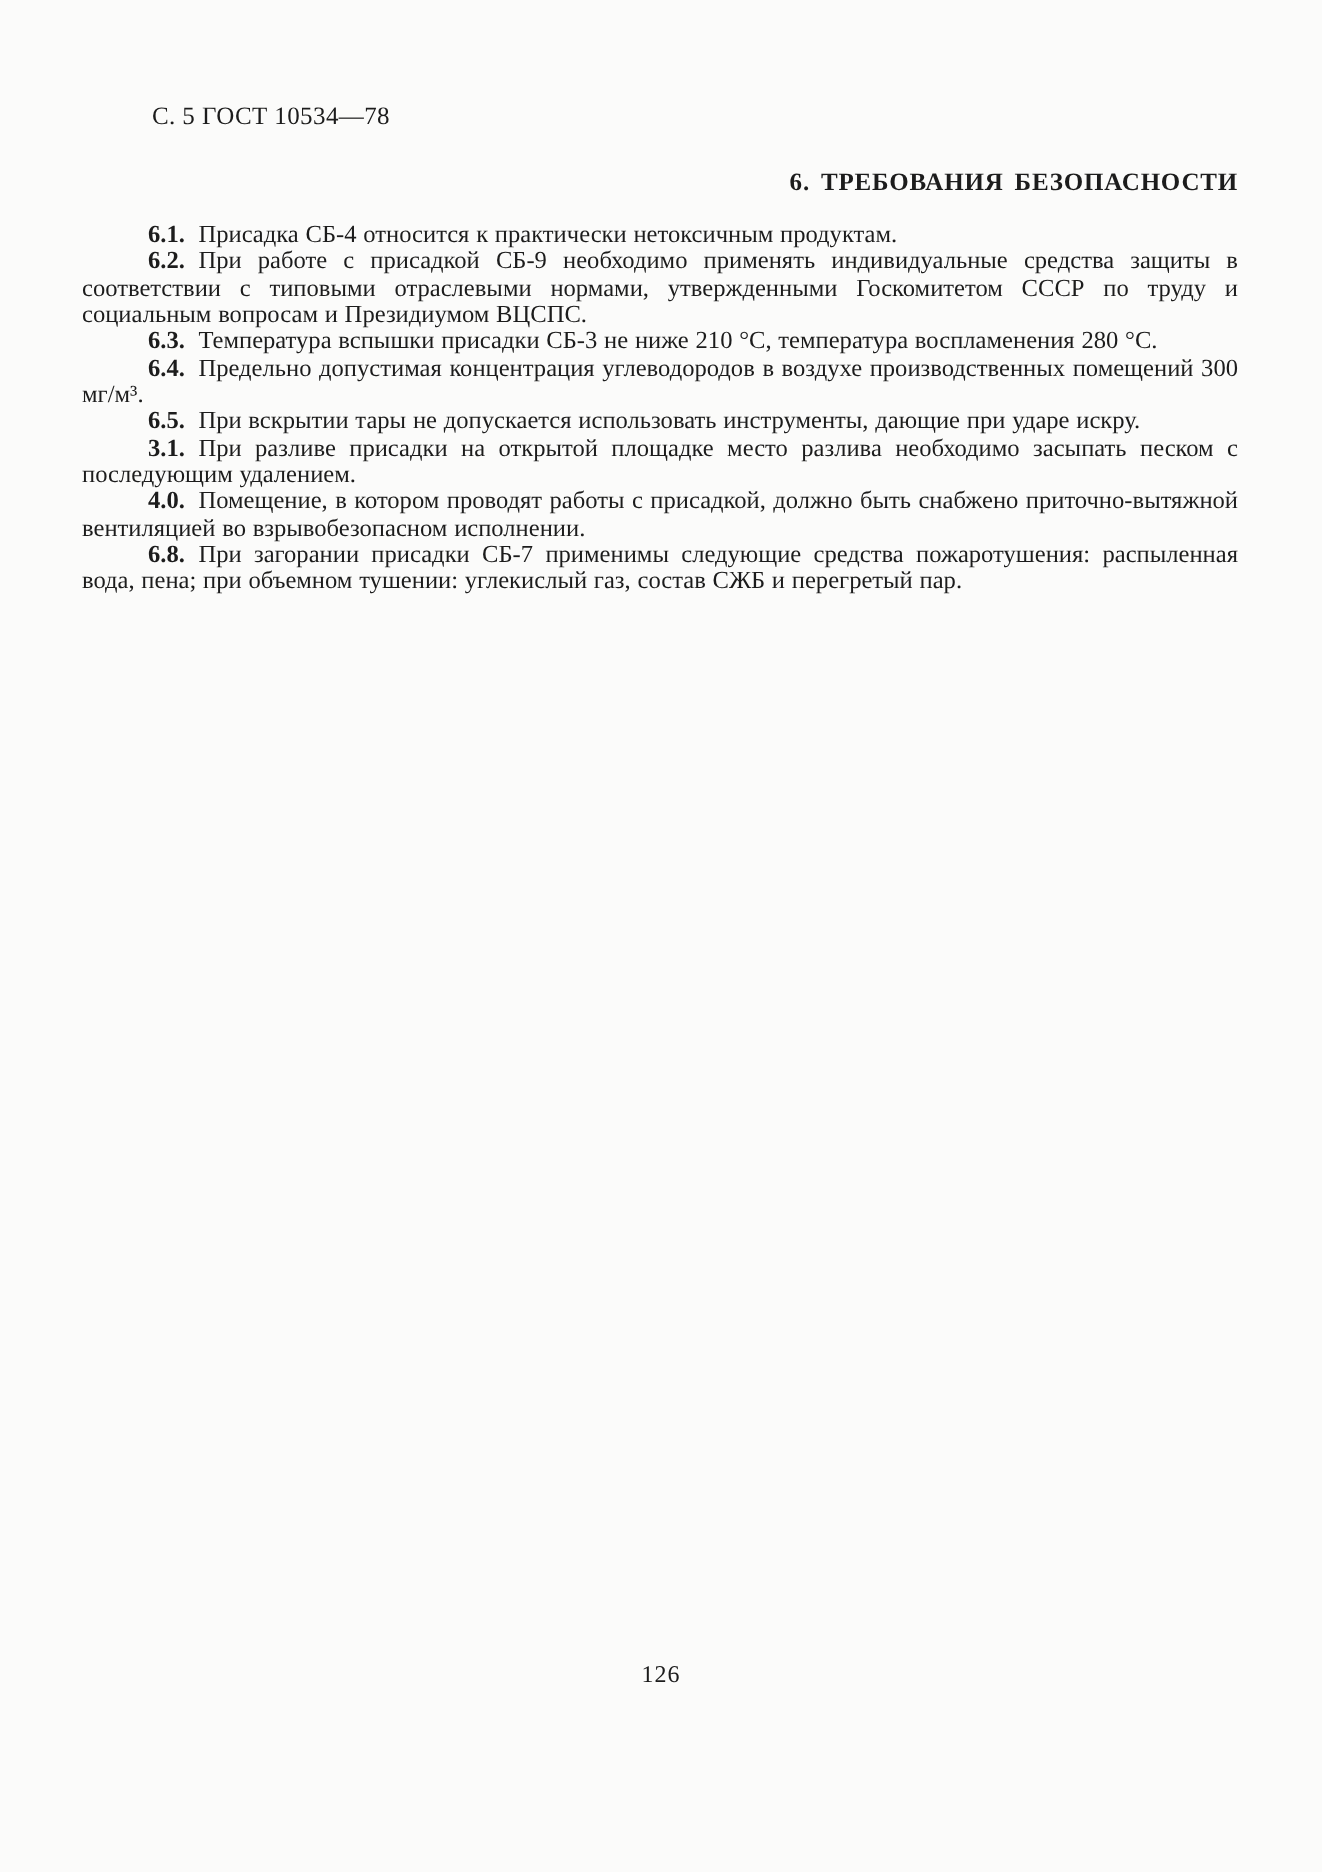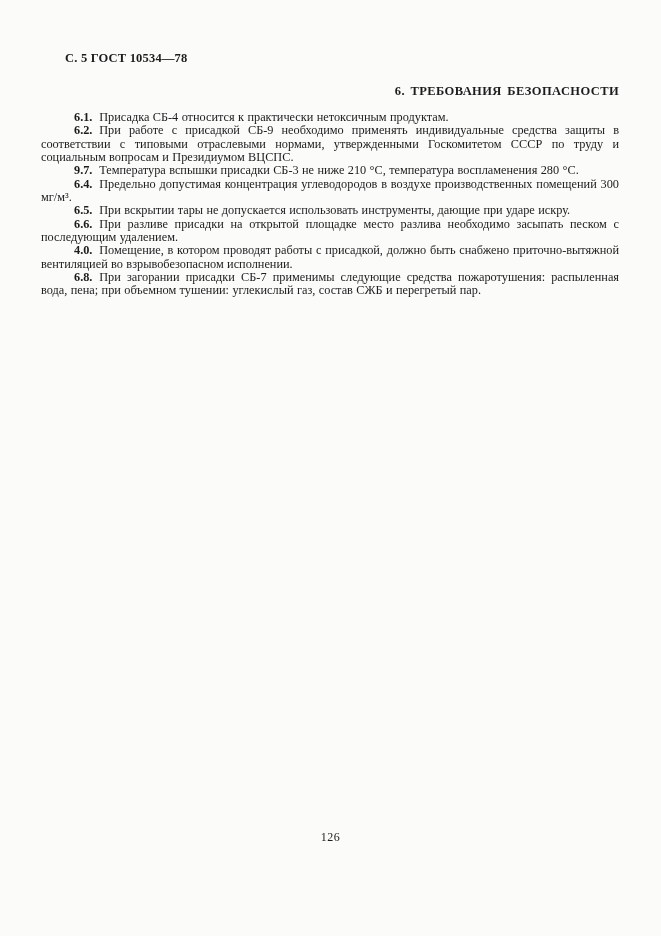--- a/index.html
+++ b/index.html
@@ -19,24 +19,24 @@
     width: 661px;
     height: 936px;
     box-sizing: border-box;
     padding-top: 51px;
   }
   .content {
     margin-left: 41px;
     width: 578px;
   }
   .doc-header {
-    font-weight: bold;
+    font-weight: normal;
     font-size: 12.5px;
     line-height: 15px;
-    margin-left: 24px;
+    margin-left: 35px;
     letter-spacing: 0.2px;
   }
   .section-title {
     margin-top: 18px;
     text-align: right;
     font-weight: bold;
     font-size: 12.5px;
     line-height: 14px;
     letter-spacing: 0.4px;
     word-spacing: 2px;
@@ -76,27 +76,27 @@
 
     <div class="doc-header">С. 5 ГОСТ 10534—78</div>
 
     <h1 class="section-title">6. ТРЕБОВАНИЯ БЕЗОПАСНОСТИ</h1>
 
     <div class="paragraphs">
   <p class="para"><span class="para-number">6.1.</span><span>Присадка СБ-4 относится к практически нетоксичным продуктам.</span></p>
 
   <p class="para"><span class="para-number">6.2.</span><span>При работе с присадкой СБ-9 необходимо применять индивидуальные средства защиты в соответствии с типовыми отраслевыми нормами, утвержденными Госкомитетом СССР по труду и социальным вопросам и Президиумом ВЦСПС.</span></p>
 
-  <p class="para"><span class="para-number">9.7.</span><span>Температура вспышки присадки СБ-3 не ниже 210 °С, температура воспламенения 280 °С.</span></p>
+  <p class="para"><span class="para-number">6.3.</span><span>Температура вспышки присадки СБ-3 не ниже 210 °С, температура воспламенения 280 °С.</span></p>
 
   <p class="para"><span class="para-number">6.4.</span><span>Предельно допустимая концентрация углеводородов в воздухе производственных помеще­ний 300 мг/м³.</span></p>
 
   <p class="para"><span class="para-number">6.5.</span><span>При вскрытии тары не допускается использовать инструменты, дающие при ударе искру.</span></p>
 
-  <p class="para"><span class="para-number">6.6.</span><span>При разливе присадки на открытой площадке место разлива необходимо засыпать песком с последующим удалением.</span></p>
+  <p class="para"><span class="para-number">3.1.</span><span>При разливе присадки на открытой площадке место разлива необходимо засыпать песком с последующим удалением.</span></p>
 
   <p class="para"><span class="para-number">4.0.</span><span>Помещение, в котором проводят работы с присадкой, должно быть снабжено приточно-вытяжной вентиляцией во взрывобезопасном исполнении.</span></p>
 
   <p class="para"><span class="para-number">6.8.</span><span>При загорании присадки СБ-7 применимы следующие средства пожаротушения: распы­ленная вода, пена; при объемном тушении: углекислый газ, состав СЖБ и перегретый пар.</span></p>
 </div>
 
   </div>
 
   <div class="page-number">126</div>
 

